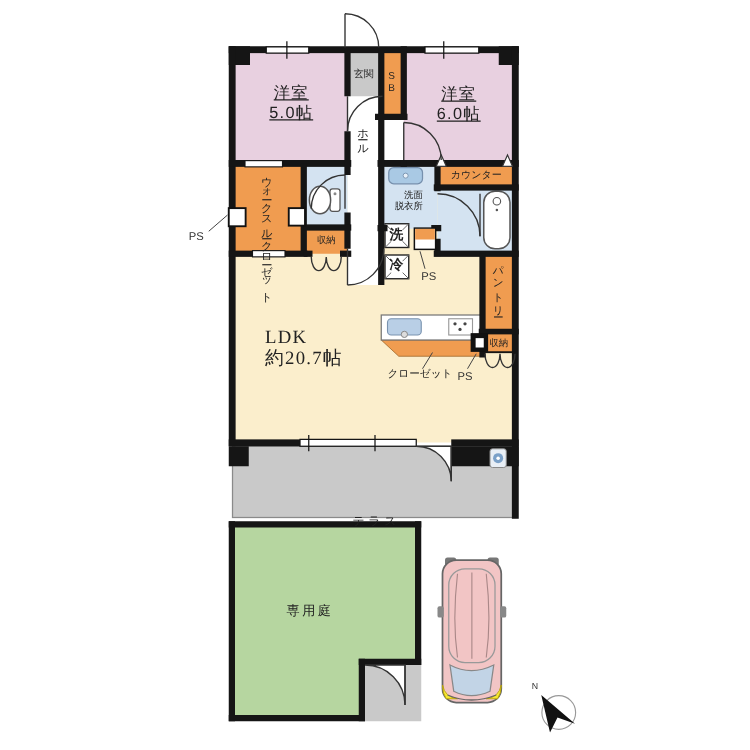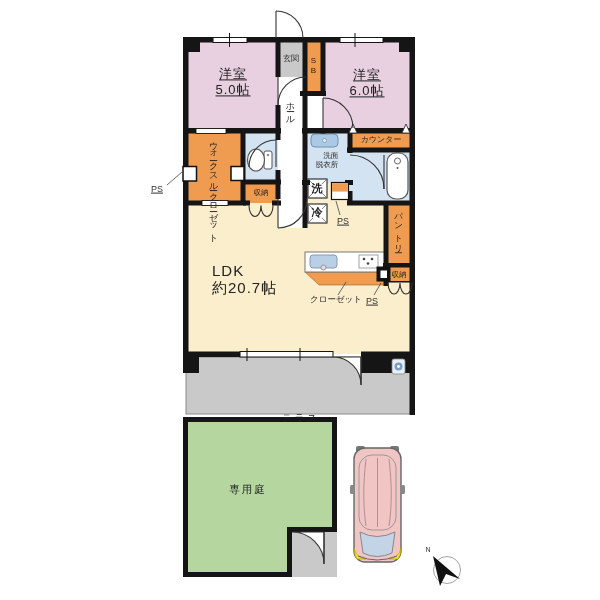--- a/index.html
+++ b/index.html
@@ -5,21 +5,21 @@
   html,body{margin:0;padding:0;background:#fff;}
   #stage{position:relative;width:600px;height:600px;background:#fff;overflow:hidden;
          font-family:"Liberation Sans","DejaVu Sans",sans-serif;}
   #plan-svg{position:absolute;left:0;top:0;}
   .lbl{position:absolute;color:#222;transform:translate(-50%,-50%);
        white-space:pre;text-align:center;line-height:1.2;}
   .room{font-size:13px;letter-spacing:1px;text-decoration:underline;}
   .small{font-size:8px;}
   .tiny{font-size:7.5px;text-align:right;}
   .kanji{font-size:11px;font-weight:bold;}
-  .ps{font-size:9px;color:#333;text-decoration:underline;}
+  .ps{font-size:9px;color:#333;}
   .vtext{writing-mode:vertical-rl;text-orientation:mixed;letter-spacing:1px;}
   .vup{writing-mode:vertical-rl;text-orientation:upright;letter-spacing:1px;}
   .ldk{font-size:15px;letter-spacing:1px;transform:none;text-align:left;line-height:1.15;}
   .wtc{font-size:9px;height:70px;line-height:13px;letter-spacing:0;}
 </style>
 </head>
 <body>
 
 <div id="stage">
 
@@ -247,21 +247,21 @@
 <div class="lbl small vtext" style="left:290px;top:108px;font-size:9px;">ホール</div>
 <div class="lbl vtext wtc" style="left:213px;top:170px;">ウォークスルークローゼット</div>
 <div class="lbl tiny" style="left:261px;top:192px;">収納</div>
 <div class="lbl tiny" style="left:327px;top:160px;">洗面
 脱衣所</div>
 <div class="lbl kanji" style="left:317px;top:189px;">洗</div>
 <div class="lbl kanji" style="left:317px;top:213px;">冷</div>
 <div class="lbl small" style="left:381px;top:140px;">カウンター</div>
 <div class="lbl small vtext" style="left:399px;top:228px;font-size:8.5px;">パントリー</div>
 <div class="lbl tiny" style="left:399px;top:274px;">収納</div>
-<div class="lbl ldk" style="left:212px;top:262px;">LDK
+<div class="lbl ldk" style="left:212px;top:262px;font-family:Liberation Serif, serif;">LDK
 約20.7帖</div>
 <div class="lbl small" style="left:336px;top:299px;font-size:8.5px;">クローゼット</div>
 <div class="lbl ps" style="left:157px;top:189px;">PS</div>
 <div class="lbl ps" style="left:343px;top:221px;">PS</div>
 <div class="lbl ps" style="left:372px;top:301px;">PS</div>
 <div class="lbl" style="left:301px;top:378px;font-size:9.5px;letter-spacing:3px;margin-top:40px;">テラス</div>
 <div class="lbl" style="left:248px;top:489px;font-size:10.5px;letter-spacing:2px;">専用庭</div>
 <div class="lbl" style="left:428px;top:550px;font-size:7px;color:#333;">N</div>
 
 </div>

